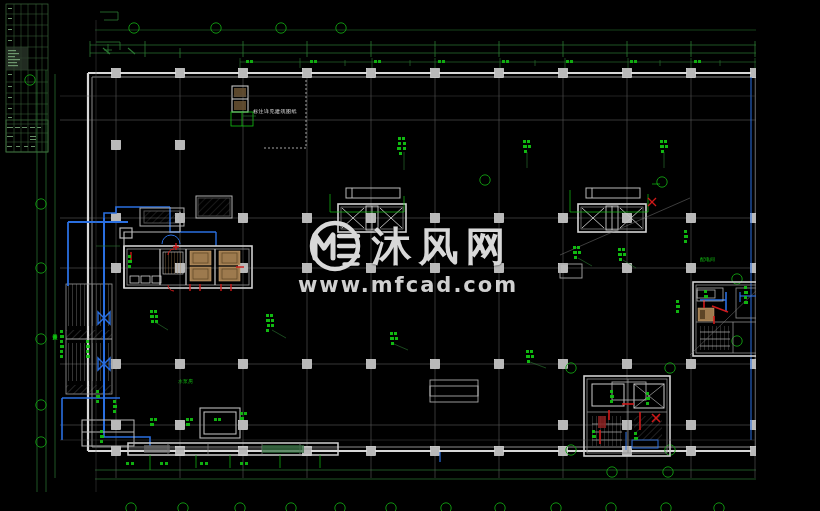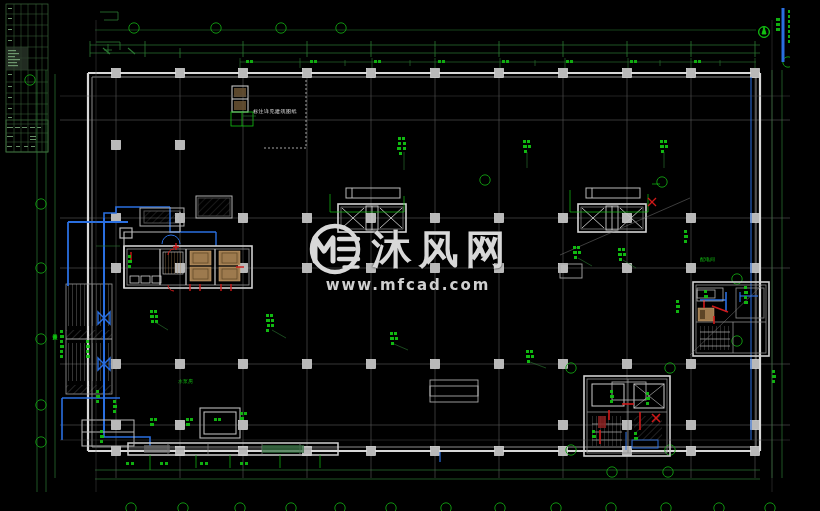--- a/index.html
+++ b/index.html
@@ -1,33 +1,33 @@
 <!DOCTYPE html>
 <html><head>
 <meta charset="utf-8">
 <title>CAD Floor Plan Viewer</title>
 <style>
   html,body{margin:0;padding:0;background:#000;}
   body{width:820px;height:511px;overflow:hidden;
        font-family:"DejaVu Sans","Liberation Sans",sans-serif;}
-  #stage{position:relative;width:756px;height:511px;background:#000;overflow:hidden;padding-left:34px;}
+  #stage{position:relative;width:756px;height:511px;background:#000;overflow:hidden;}
   .lyr{position:absolute;left:0;top:0;width:820px;height:511px;}
   svg{display:block;}
 
   
   #wm{position:absolute;left:0;top:222px;width:820px;height:72px;
       display:flex;align-items:center;justify-content:center;
       pointer-events:none;z-index:40;}
   #wmInner{display:flex;flex-direction:column;align-items:center;
            transform:translateX(-2px);}
   #wmRow{display:flex;align-items:center;gap:6px;}
   #wmMark{position:relative;width:62px;height:52px;}
   #wmTxt{font-size:40px;font-weight:bold;color:#d8d8d8;letter-spacing:7px;
          line-height:1;text-shadow:0 0 2px #000;}
-  #wmUrl{font-size:15px;font-weight:bold;color:#d0d0d0;letter-spacing:2px;
+  #wmUrl{font-size:21px;font-weight:bold;color:#d0d0d0;letter-spacing:2px;
          margin-top:1px;}
 </style>
 </head>
 <body>
 
 <div id="stage">
 
   <svg class="lyr" viewBox="0 0 820 511">
     <defs>
       <pattern id="hatchV" width="4" height="4" patternUnits="userSpaceOnUse">

